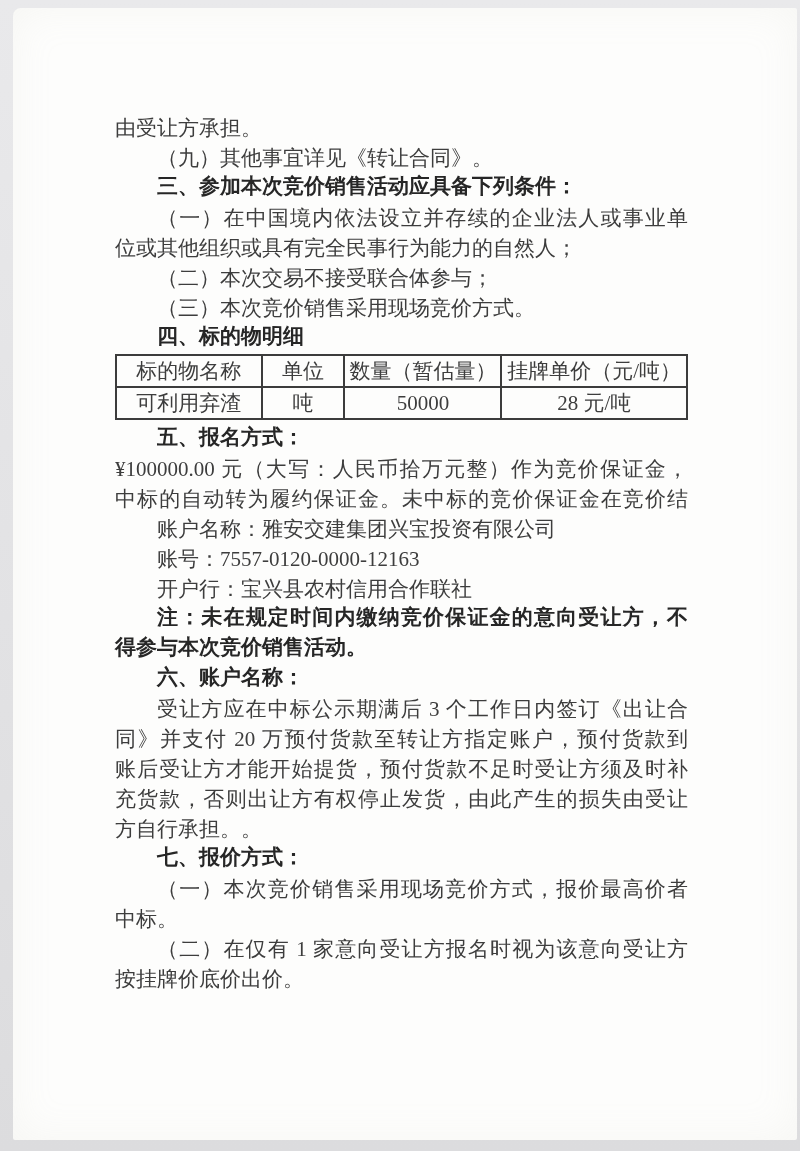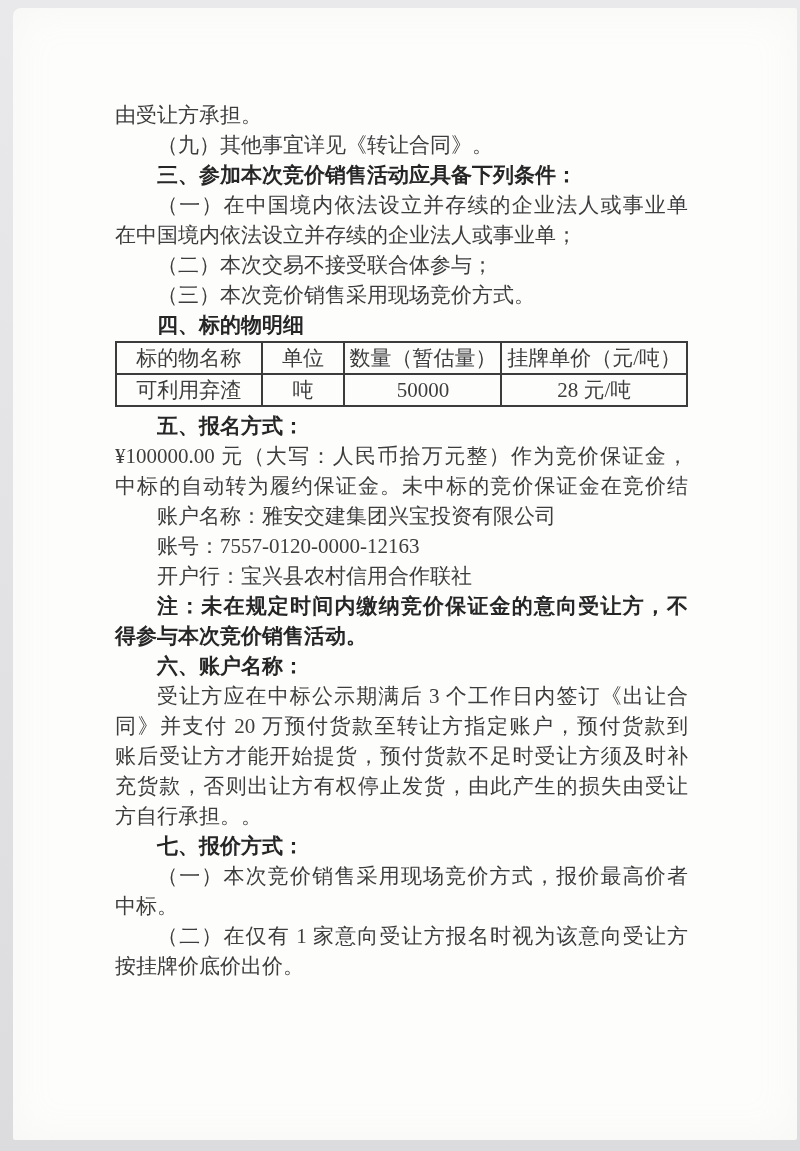--- a/index.html
+++ b/index.html
@@ -25,41 +25,41 @@
     top: 8px;
     right: 3px;
     bottom: 11px;
     background: var(--paper-color, #fdfdfc);
     border-radius: 8px 2px 2px 2px;
     box-shadow: inset 0 0 40px rgba(200,195,185,0.12);
   }
   .content {
     position: absolute;
     left: 102px;
-    top: 92px;
+    top: 105px;
     width: 573px;
     color: var(--text-color, #3d3d3d);
     font-size: 21px;
     line-height: 30px;
   }
   .ln {
     margin: 0;
     padding: 0;
     white-space: nowrap;
   }
   .ln.fill {
     white-space: normal;
     text-align: justify;
     text-align-last: justify;
   }
   .ln.ind {
     text-indent: 2em;
   }
   .ln.bold {
-    font-family: Liberation Sans, sans-serif;
+    font-family: Liberation Mono, monospace;
     font-weight: bold;
     color: var(--heading-color, #262626);
   }
   table.spec {
     border-collapse: collapse;
     width: 100%;
     margin: 1px 0 4px 0;
     table-layout: fixed;
     padding-left: 8px;
   }
@@ -83,21 +83,21 @@
 <body>
 
 <div class="frame">
   <div class="paper">
     <div class="content">
 
       <p class="ln">由受让方承担。</p>
       <p class="ln ind">（九）其他事宜详见《转让合同》。</p>
       <p class="ln ind bold">三、参加本次竞价销售活动应具备下列条件：</p>
       <p class="ln ind fill">（一）在中国境内依法设立并存续的企业法人或事业单</p>
-      <p class="ln">在中国境内依法设立并存续的企业法人或事业单；</p>
+      <p class="ln">位或其他组织或具有完全民事行为能力的自然人；</p>
       <p class="ln ind">（二）本次交易不接受联合体参与；</p>
       <p class="ln ind">（三）本次竞价销售采用现场竞价方式。</p>
       <p class="ln ind bold">四、标的物明细</p>
 
       <table class="spec">
         <colgroup>
           <col class="c1">
             <col class="c2">
             <col class="c3">
             <col class="c4">

